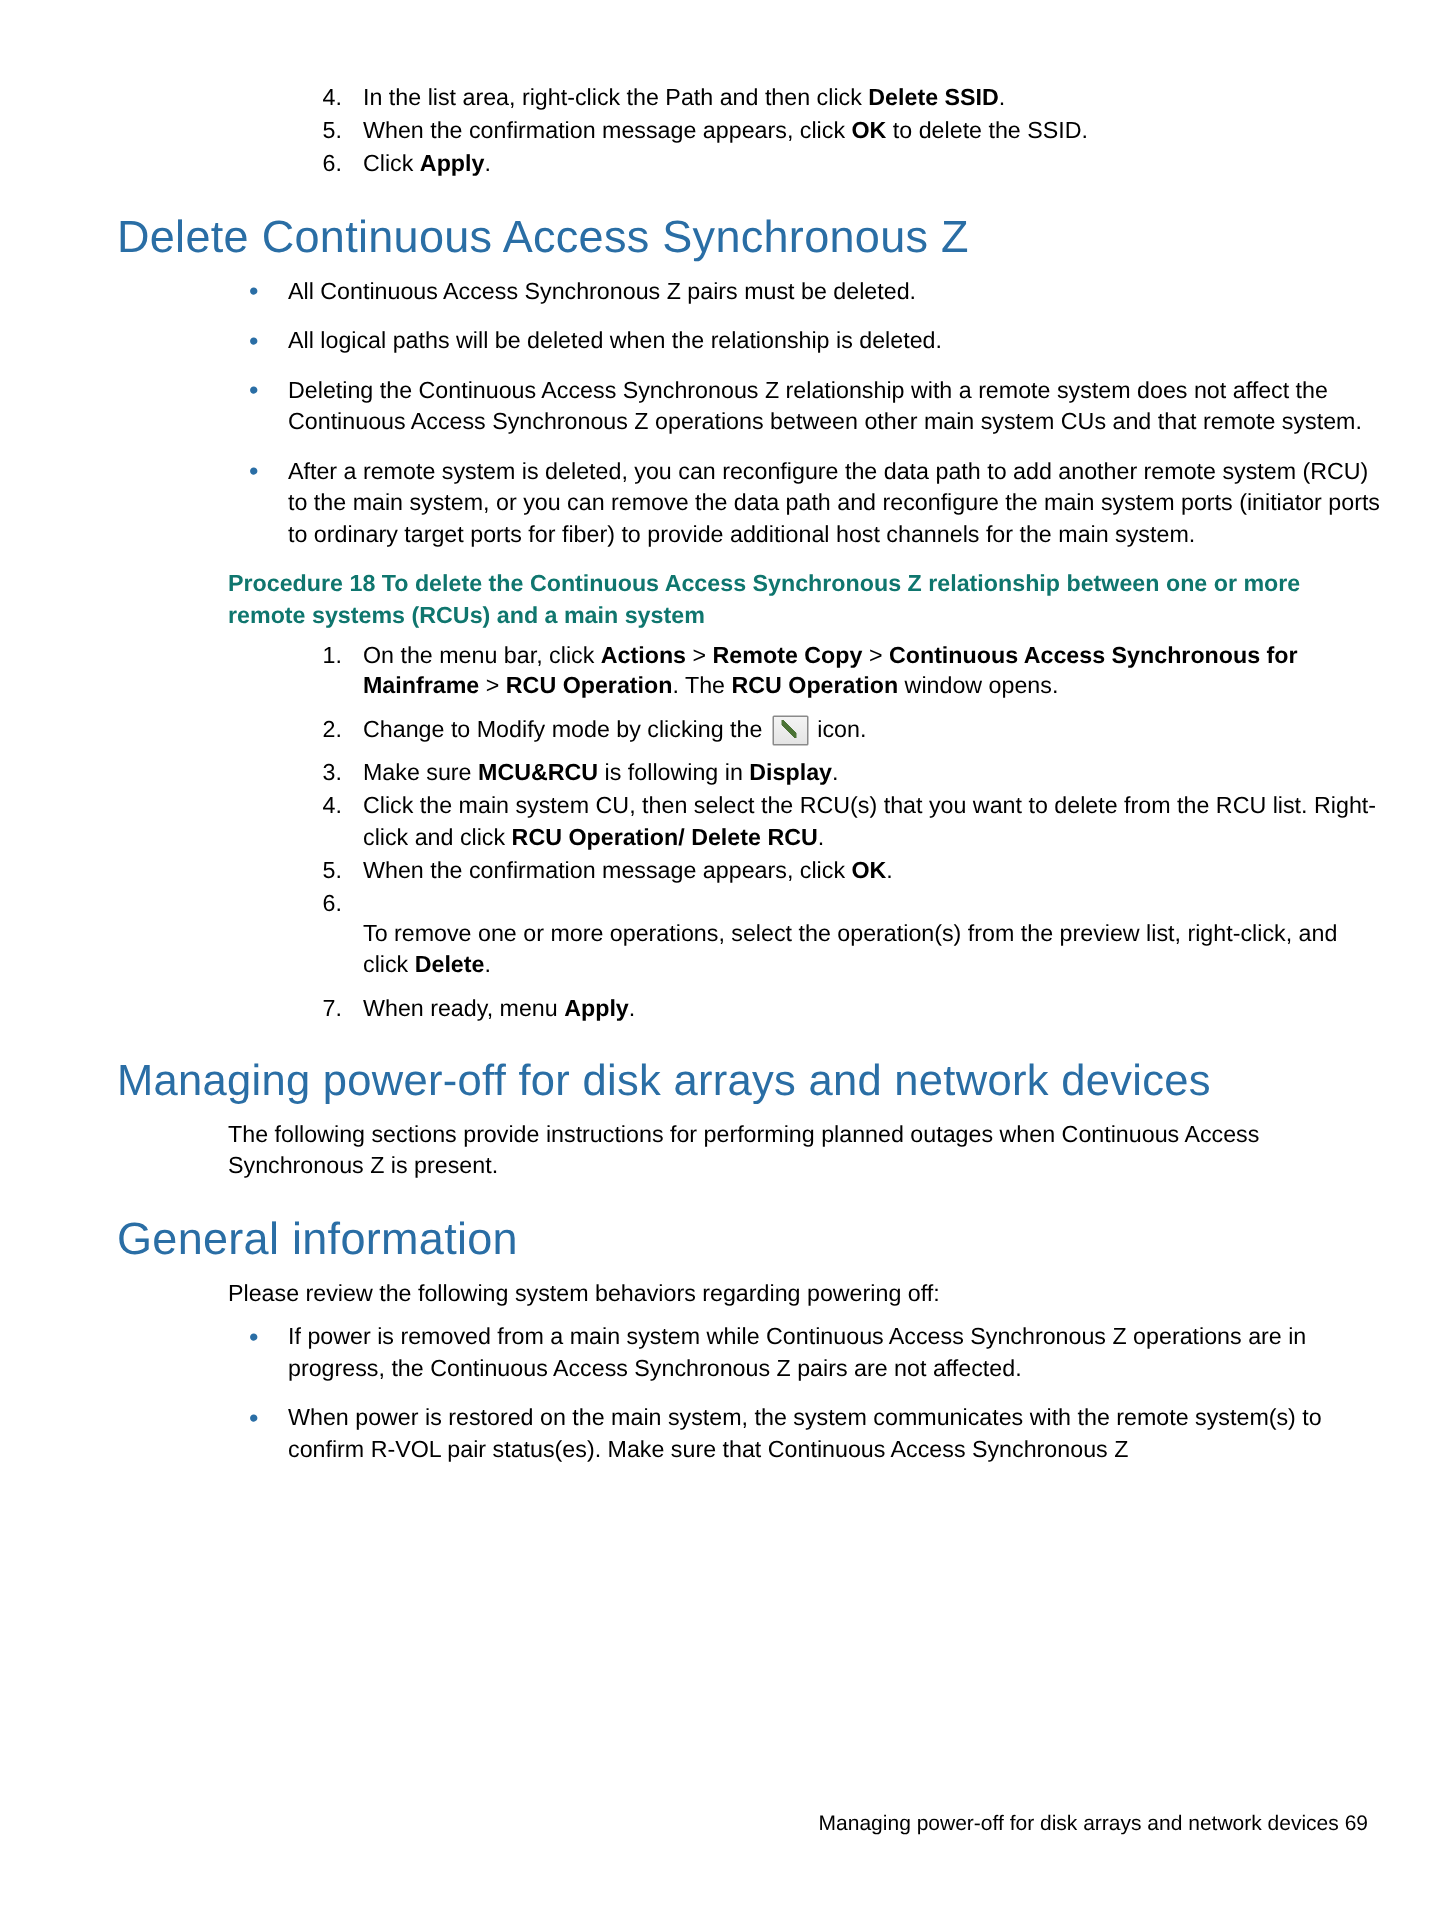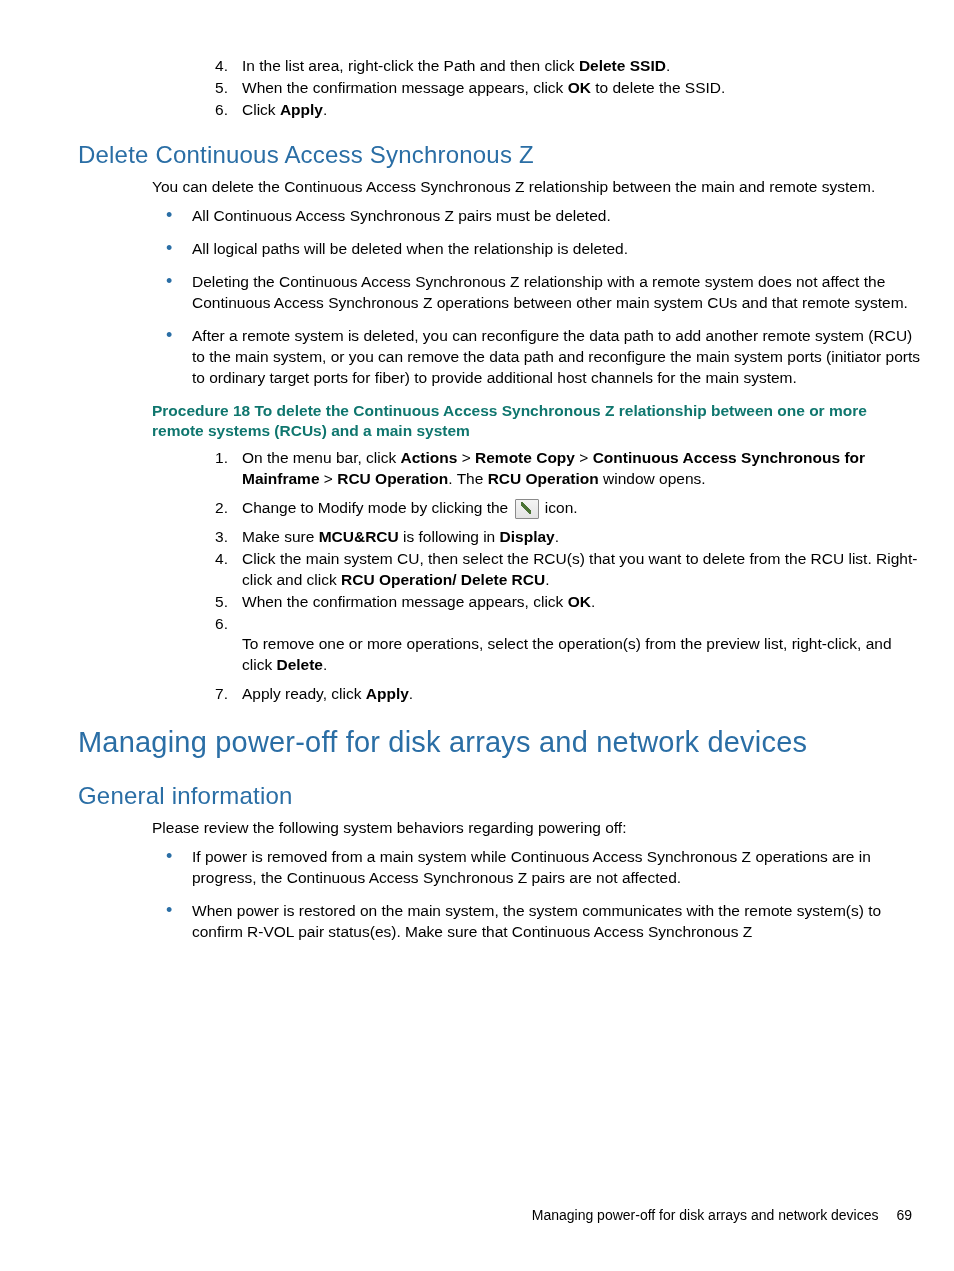--- a/index.html
+++ b/index.html
@@ -50,21 +50,21 @@
     padding-left: 14px;
     padding-right: 2px;
     font-size: 18px;
     line-height: 1.1;
   }
   .ul .txt { flex: 1; }
   h2.h-sub {
     font-family: "Arial Narrow", Arial, sans-serif;
     font-weight: 400;
     color: #2a6ea5;
-    font-size: 24px;
+    font-size: 30px;
     margin: 18px 0 6px 0;
     letter-spacing: 0.2px;
     font-stretch: condensed;
   }
   h1.h-main {
     font-family: "Arial Narrow", Arial, sans-serif;
     font-weight: 400;
     color: #2a6ea5;
     font-size: 29px;
     margin: 18px 0 6px 0;
@@ -99,21 +99,21 @@
     background:
       linear-gradient(45deg, transparent 40%, #4b7335 40% 60%, transparent 60%);
   }
   .footer {
     position: absolute;
     bottom: 46px;
     right: 42px;
     font-size: 14px;
   }
   .footer .pg {
-    margin-left: 14px;
+    margin-left: 0;
   }
   .extra-indent { padding-left: 0; margin-top:20px; }
 </style>
 </head>
 <body>
 
 <div class="page">
 
   <div class="content">
     <div class="ol">
@@ -133,21 +133,20 @@
         <div class="num">6.</div>
         <div class="txt">
           <span>Click </span><span class="bold">Apply</span><span>.</span>
         </div>
       </div>
     </div>
   </div>
 
   <h2 class="h-sub">Delete Continuous Access Synchronous Z</h2>
   <div class="content">
-    <div class="para">You can delete the Continuous Access Synchronous Z relationship between the main and remote system.</div>
     <div class="ul">
       <div class="bi">
           <div class="bullet">•</div>
           <div class="txt">All Continuous Access Synchronous Z pairs must be deleted.</div>
         </div>
       <div class="bi">
           <div class="bullet">•</div>
           <div class="txt">All logical paths will be deleted when the relationship is deleted.</div>
         </div>
       <div class="bi">
@@ -197,28 +196,29 @@
         <div class="num">6.</div>
         <div class="txt">
           <div class="extra-indent">
             <span>To remove one or more operations, select the operation(s) from the preview list, right-click, and click </span><span class="bold">Delete</span><span>.</span>
           </div>
         </div>
       </div>
       <div class="li" style="margin-top:8px;">
         <div class="num">7.</div>
         <div class="txt">
-          <span>Apply ready, click </span><span class="bold">Apply</span><span>.</span>
+          <span>When ready, menu </span><span class="bold">Apply</span><span>.</span>
         </div>
       </div>
     </div>
   </div>
 
   <h1 class="h-main">Managing power-off for disk arrays and network devices</h1>
   <div class="content">
+    <div class="para">The following sections provide instructions for performing planned outages when Continuous Access Synchronous Z is present.</div>
   </div>
 
   <h2 class="h-sub">General information</h2>
   <div class="content">
     <div class="para">Please review the following system behaviors regarding powering off:</div>
     <div class="ul">
       <div class="bi">
           <div class="bullet">•</div>
           <div class="txt">If power is removed from a main system while Continuous Access Synchronous Z operations are in progress, the Continuous Access Synchronous Z pairs are not affected.</div>
         </div>

